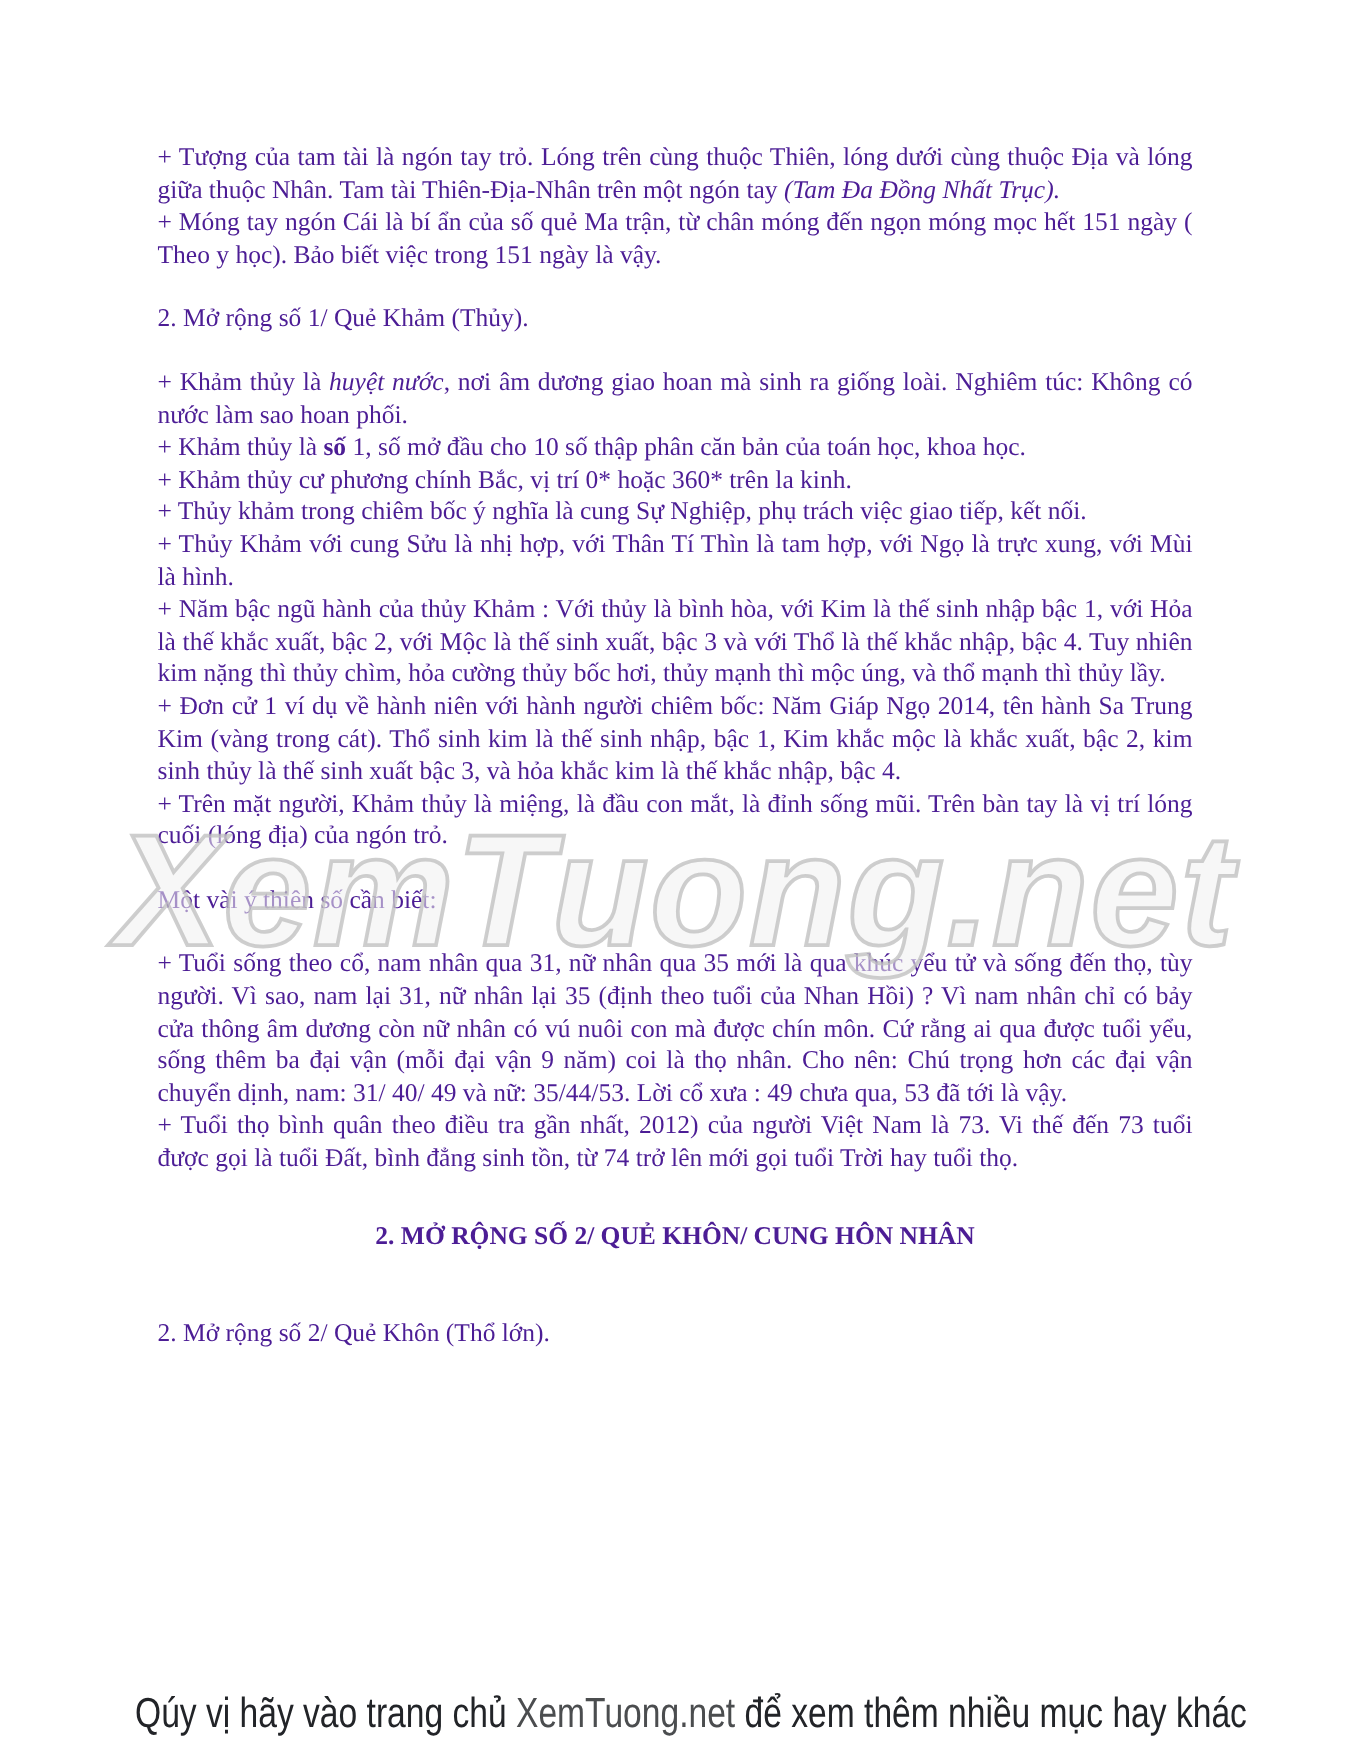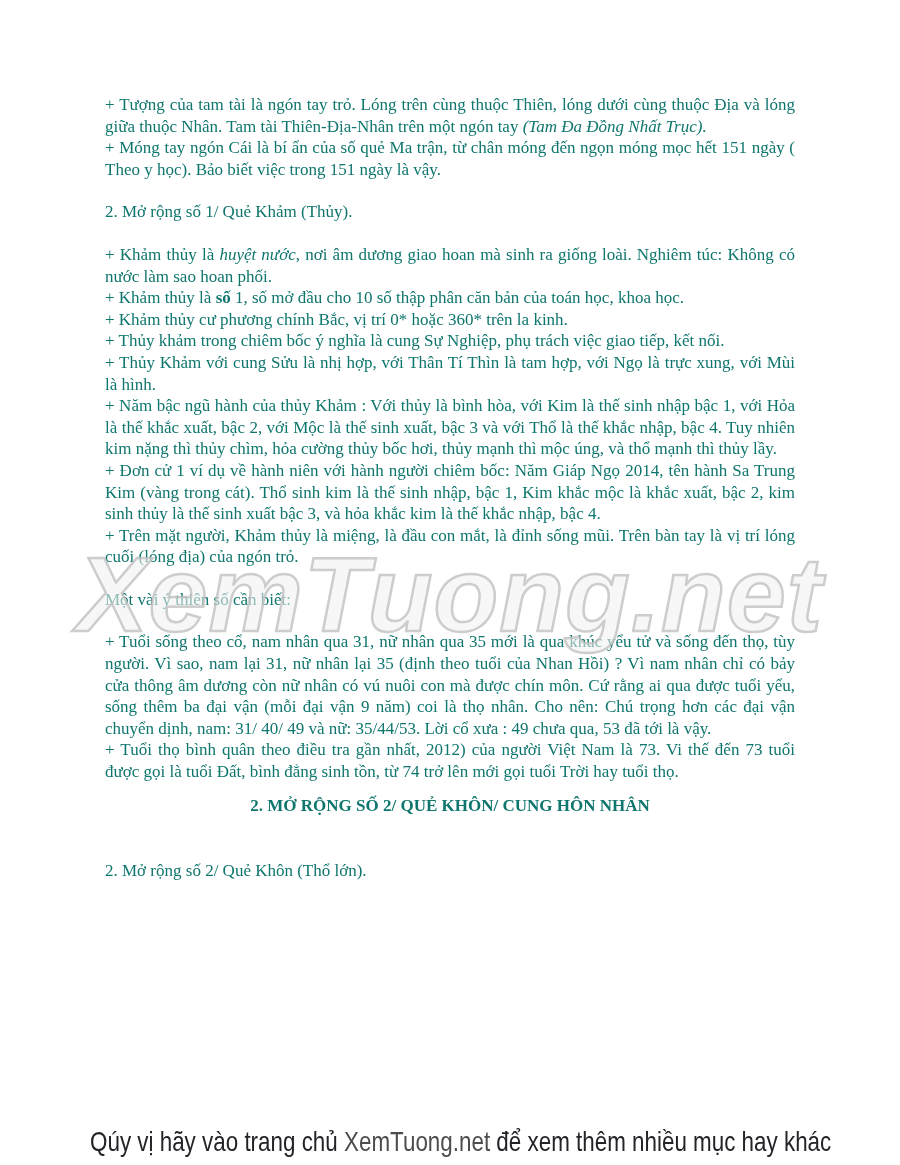--- a/index.html
+++ b/index.html
@@ -7,21 +7,21 @@
     width:900px;height:1165px;background:#ffffff;position:relative;overflow:hidden;
     font-family:"Liberation Serif", serif;
   }
   .page{position:absolute;inset:0;background:#ffffff;}
   .content{
     position:absolute;left:105px;top:94px;width:690px;z-index:1;
     font-size:17px;line-height:21.6px;color:#1c1c1c;text-align:justify;
   }
   .para{margin:0;}
   .h-left{font-weight:normal;margin:21px 0;}
-  .h-center{font-weight:bold;text-align:center;margin:12px 0 44px 0;}
+  .h-center{font-weight:bold;text-align:center;margin:30px 0 44px 0;}
   .watermark{
     position:absolute;left:50%;top:534px;transform:translateX(-50%);
     z-index:2;pointer-events:none;white-space:nowrap;
     font-family:"Liberation Sans", sans-serif;font-style:italic;font-weight:bold;
     font-size:106px;letter-spacing:1px;
     color:rgba(240,240,240,0.55);
     -webkit-text-stroke:2.5px rgba(190,190,190,0.75);
   }
   .footer{
     position:absolute;bottom:6px;left:0;width:100%;text-align:center;z-index:3;
@@ -30,21 +30,21 @@
     transform:scaleX(0.80);transform-origin:50% 50%;
     white-space:nowrap;
   }
   .footer .brand{color:#4b4d4f;}
 </style>
 </head>
 <body>
 
 <div class="page">
 
-  <div class="content" id="doc-body" style="color: #0f766e;">
+  <div class="content" id="doc-body" style="color: #4c1d95;">
       <p class="para"><span>+ Tượng của tam tài là ngón tay trỏ. Lóng trên cùng thuộc Thiên, lóng dưới cùng thuộc Địa và lóng giữa thuộc Nhân. Tam tài Thiên-Địa-Nhân trên một ngón tay </span><span style="font-style: italic;">(Tam Đa Đồng Nhất Trục).</span></p>
       <p class="para"><span>+ Móng tay ngón Cái là bí ẩn của số quẻ Ma trận, từ chân móng đến ngọn móng mọc hết 151 ngày ( Theo y học). Bảo biết việc trong 151 ngày là vậy.</span></p>
       <div class="h-left"><span>2. Mở rộng số 1/ Quẻ Khảm (Thủy).</span></div>
       <p class="para"><span>+ Khảm thủy là </span><span style="font-style: italic;">huyệt nước</span><span>, nơi âm dương giao hoan mà sinh ra giống loài. Nghiêm túc: Không có nước làm sao hoan phối.</span></p>
       <p class="para"><span>+ Khảm thủy là </span><span style="font-weight: bold;">số</span><span> 1, số mở đầu cho 10 số thập phân căn bản của toán học, khoa học.</span></p>
       <p class="para"><span>+ Khảm thủy cư phương chính Bắc, vị trí 0* hoặc 360* trên la kinh.</span></p>
       <p class="para"><span>+ Thủy khảm trong chiêm bốc ý nghĩa là cung Sự Nghiệp, phụ trách việc giao tiếp, kết nối.</span></p>
       <p class="para"><span>+ Thủy Khảm với cung Sửu là nhị hợp, với Thân Tí Thìn là tam hợp, với Ngọ là trực xung, với Mùi là hình.</span></p>
       <p class="para"><span>+ Năm bậc ngũ hành của thủy Khảm : Với thủy là bình hòa, với Kim là thế sinh nhập bậc 1, với Hỏa là thế khắc xuất, bậc 2, với Mộc là thế sinh xuất, bậc 3 và với Thổ là thế khắc nhập, bậc 4. Tuy nhiên kim nặng thì thủy chìm, hỏa cường thủy bốc hơi, thủy mạnh thì mộc úng, và thổ mạnh thì thủy lầy.</span></p>
       <p class="para"><span>+ Đơn cử 1 ví dụ về hành niên với hành người chiêm bốc: Năm Giáp Ngọ 2014, tên hành Sa Trung Kim (vàng trong cát). Thổ sinh kim là thế sinh nhập, bậc 1, Kim khắc mộc là khắc xuất, bậc 2, kim sinh thủy là thế sinh xuất bậc 3, và hỏa khắc kim là thế khắc nhập, bậc 4.</span></p>

